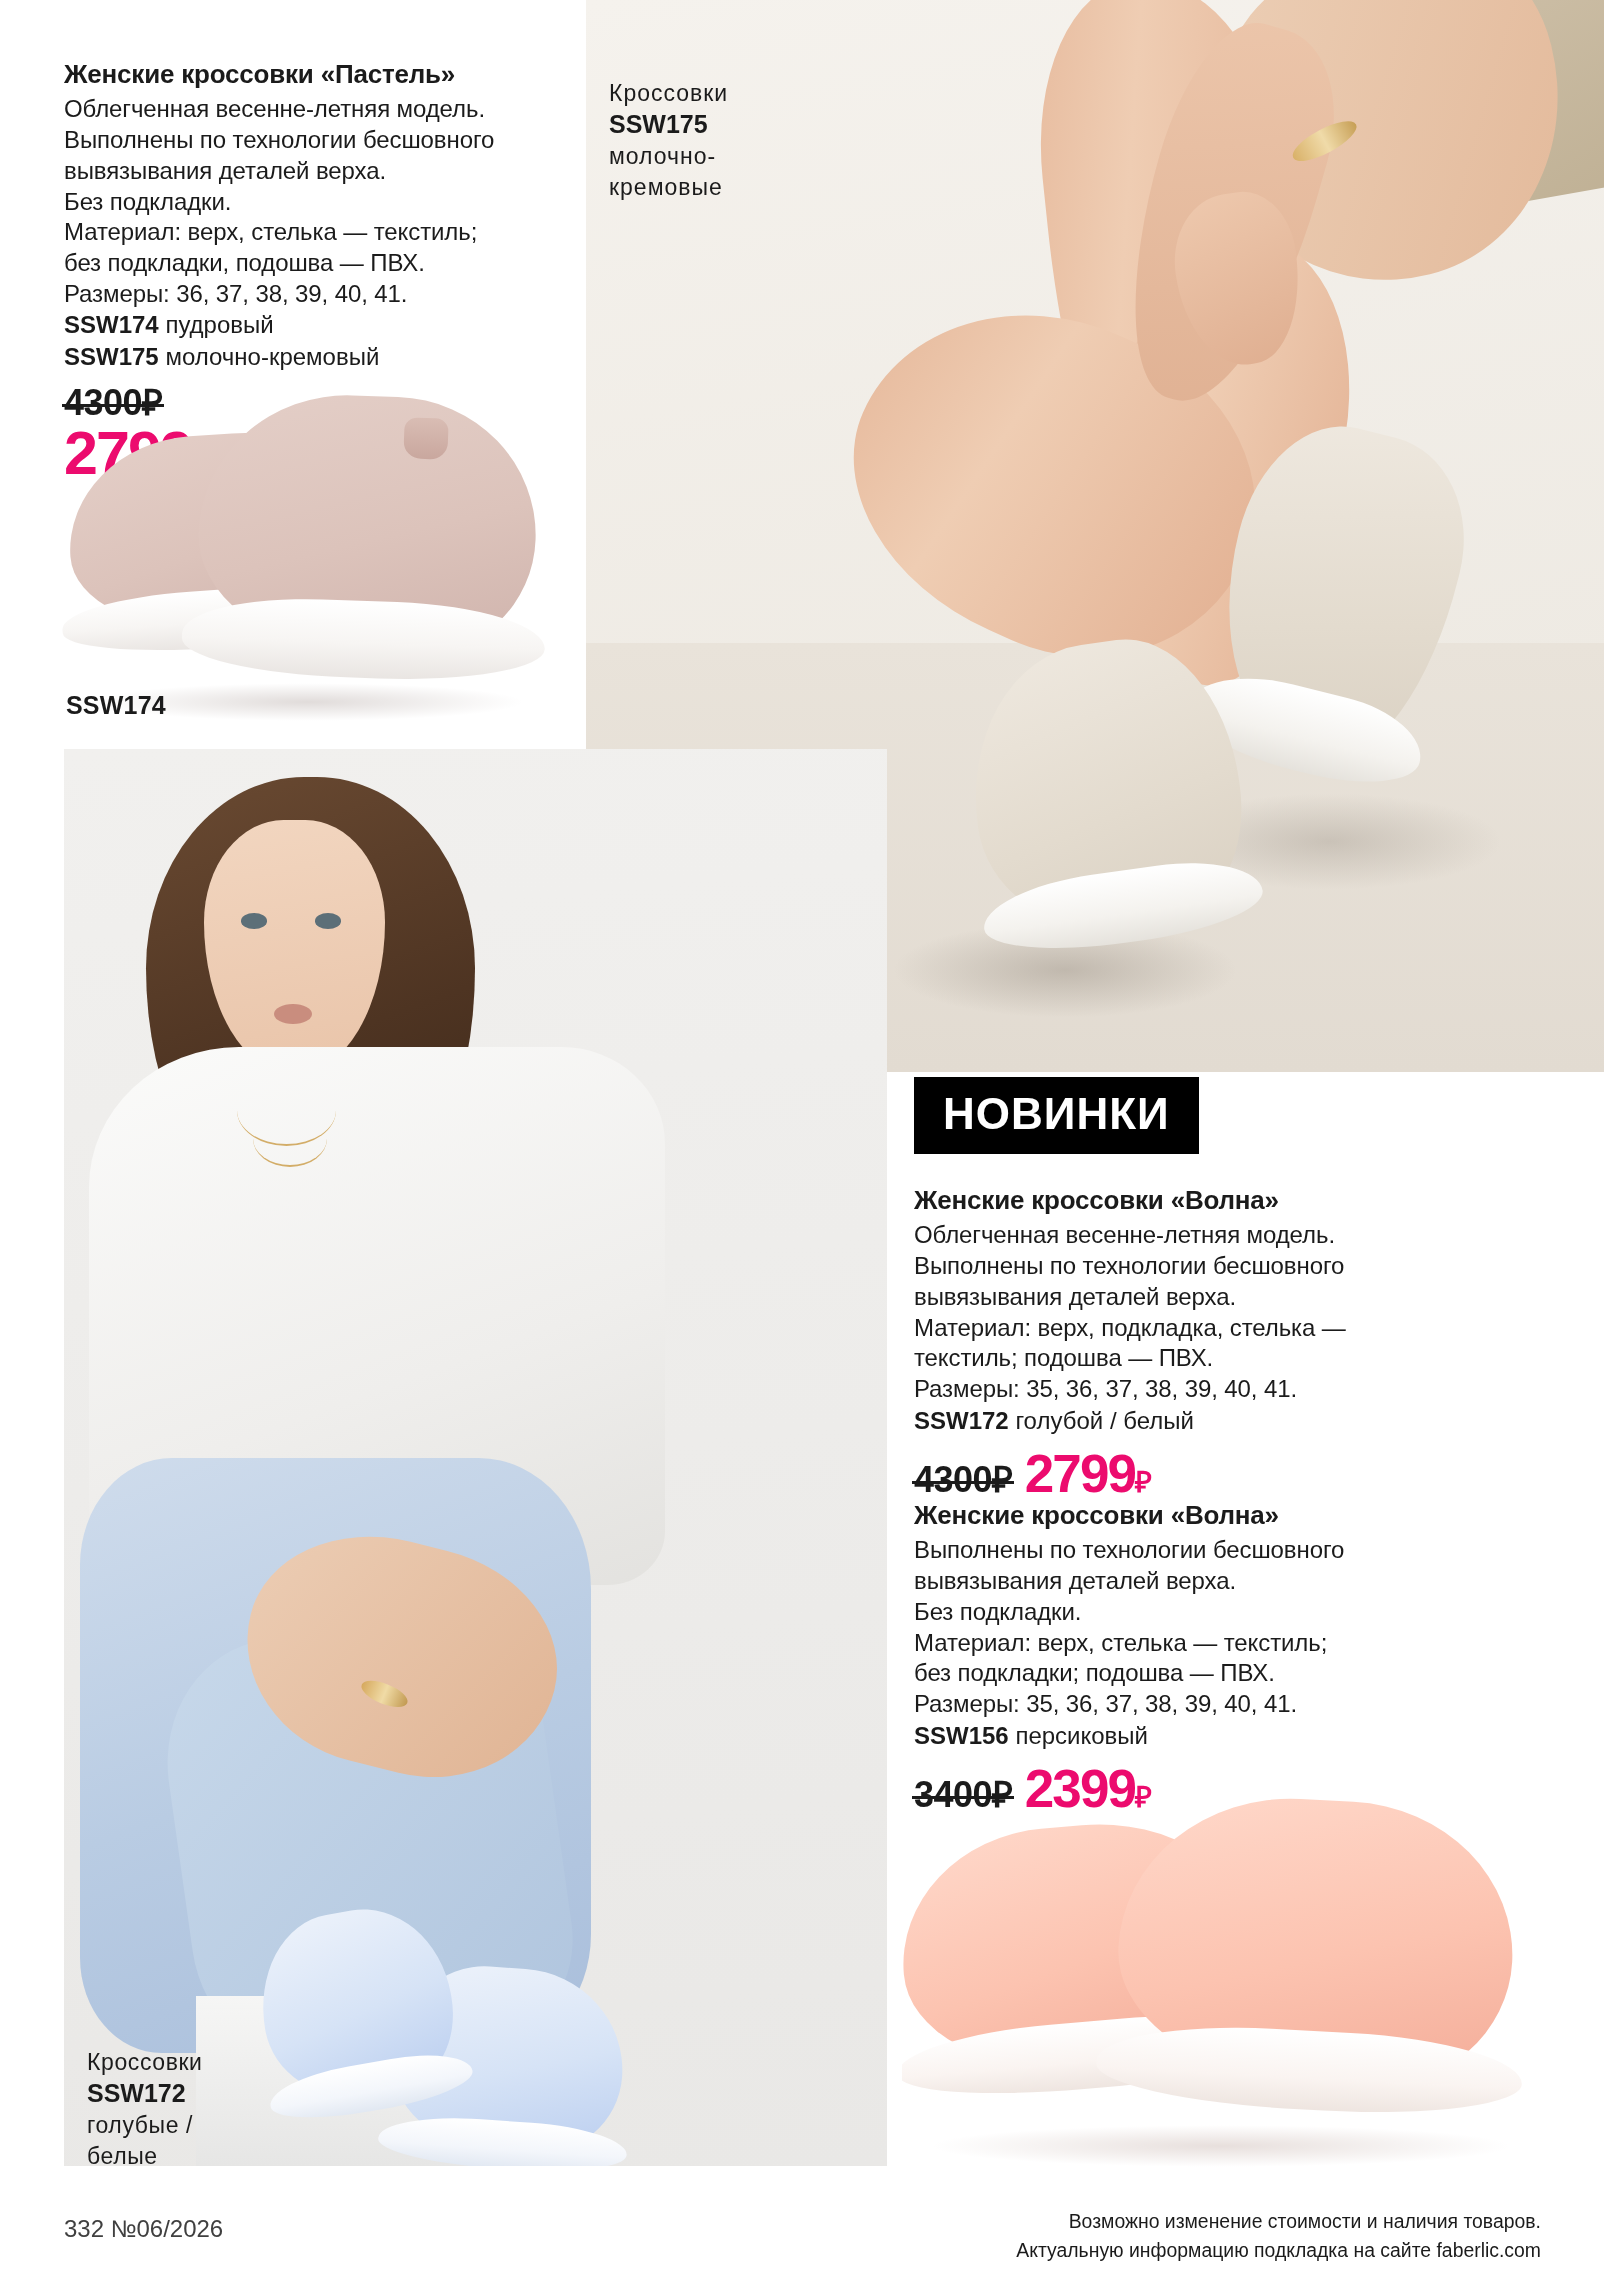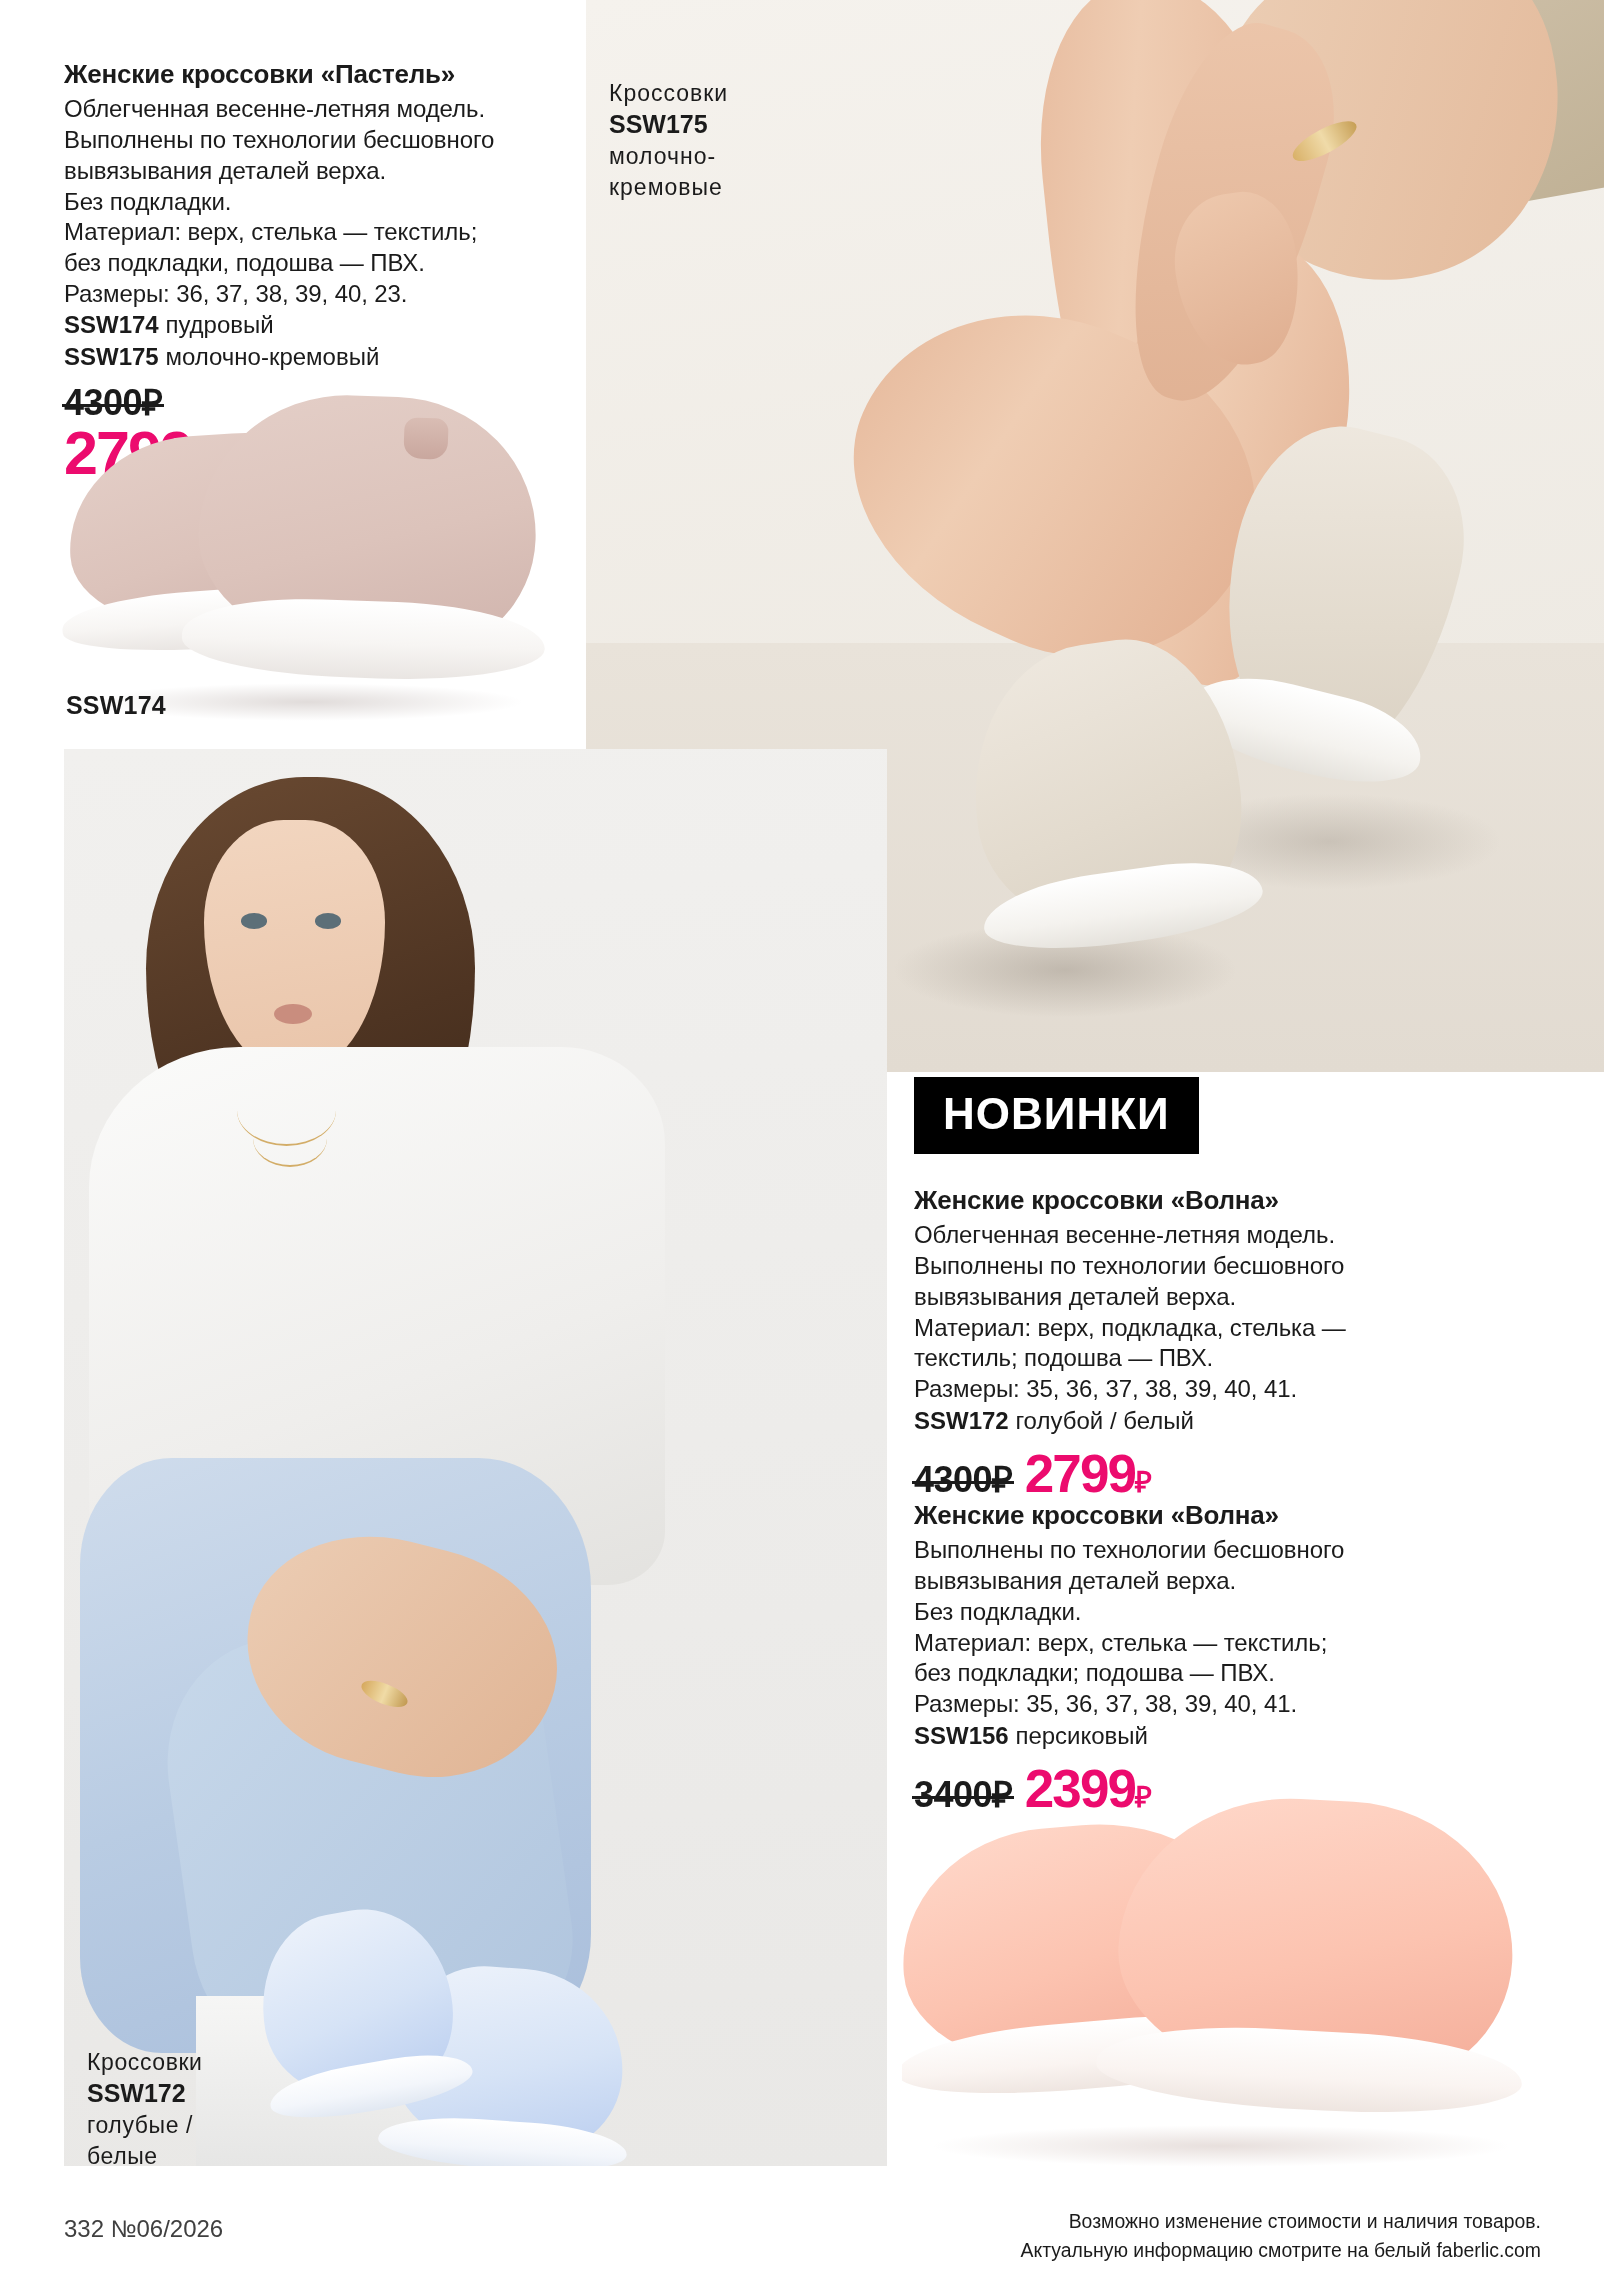--- a/index.html
+++ b/index.html
@@ -422,21 +422,21 @@
 
   <div class="block-pastel">
     <h2 class="prod-title">Женские кроссовки «Пастель»</h2>
     <div class="prod-desc">
       <div>Облегченная весенне-летняя модель.</div>
       <div>Выполнены по технологии бесшовного</div>
       <div>вывязывания деталей верха.</div>
       <div>Без подкладки.</div>
       <div>Материал: верх, стелька — текстиль;</div>
       <div>без подкладки, подошва — ПВХ.</div>
-      <div>Размеры: 36, 37, 38, 39, 40, 23.</div>
+      <div>Размеры: 36, 37, 38, 39, 40, 41.</div>
     </div>
     <div class="code-line">
       <span class="code">SSW174</span>
       <span class="col">пудровый</span>
     </div>
     <div class="code-line">
       <span class="code">SSW175</span>
       <span class="col">молочно-кремовый</span>
     </div>
     <div class="price-row">
@@ -537,17 +537,17 @@
         <div class="sole"></div>
       </div>
   </div>
 
   <div class="footer-left">
     <span class="pg">332</span>
     <span>№06/2026</span>
   </div>
   <div class="footer-right">
     <div>Возможно изменение стоимости и наличия товаров.</div>
-    <div>Актуальную информацию смотрите на белый faberlic.com</div>
+    <div>Актуальную информацию подкладка на сайте faberlic.com</div>
   </div>
 
 </div>
 
 
 </body></html>

